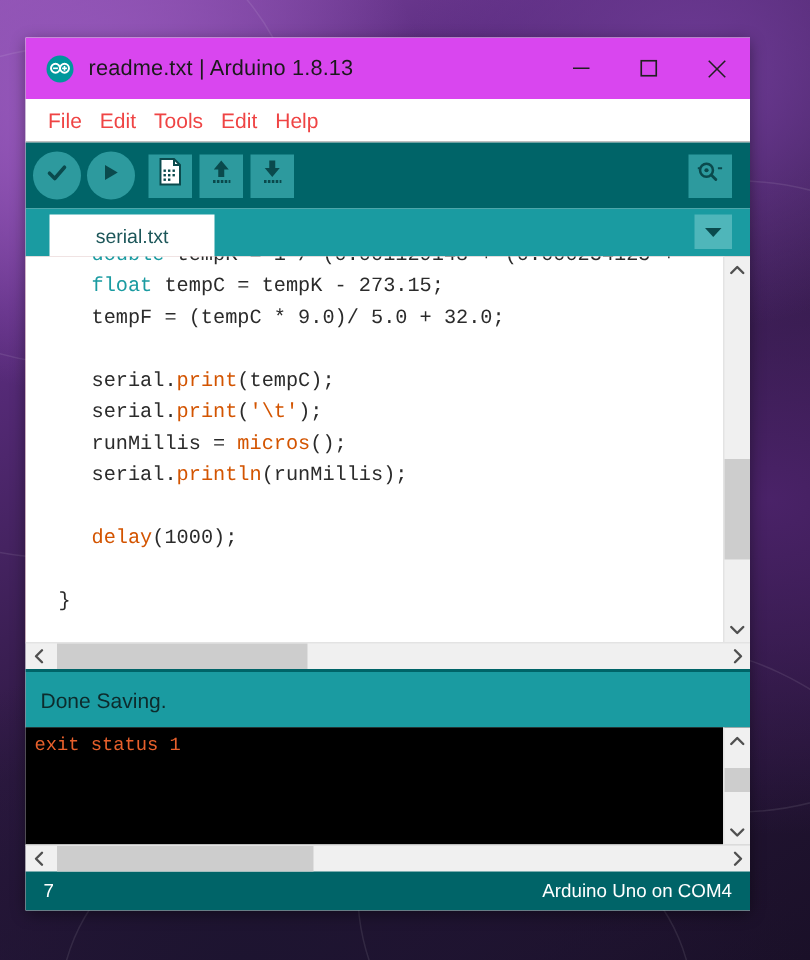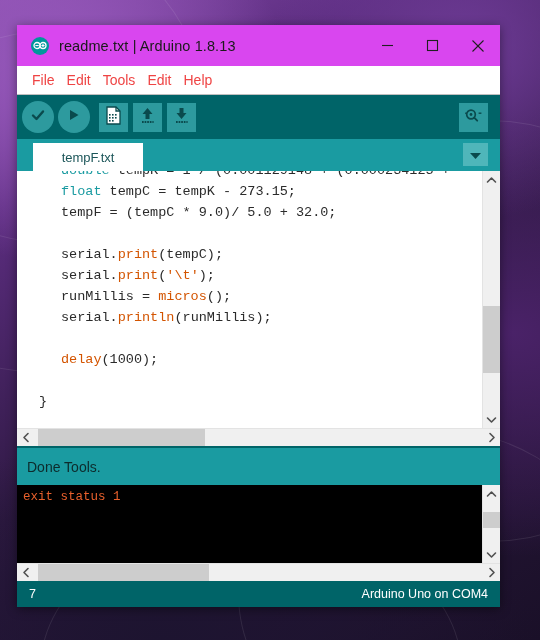--- a/index.html
+++ b/index.html
@@ -398,21 +398,21 @@
           <circle cx="7" cy="7.5" r="1.4" fill="#0a4a4d"></circle>
           <line x1="10.2" y1="10.7" x2="13.2" y2="13.7" stroke="#0a4a4d" stroke-width="1.9" stroke-linecap="round"></line>
           <line x1="14.6" y1="6.2" x2="17.4" y2="6.2" stroke="#0a4a4d" stroke-width="1.4"></line>
           <line x1="1.2" y1="6.2" x2="2.6" y2="6.2" stroke="#0a4a4d" stroke-width="1.4"></line>
         </svg>
       </span>
     </div>
   </div>
 
   <div id="tabstrip">
-    <div id="tab-readme">tempF.txt</div>
+    <div id="tab-readme">serial.txt</div>
     <div id="tab-dropdown">
       <span>
         <svg width="13" height="9" viewBox="0 0 13 9">
             <polygon points="1,2 12,2 6.5,8" fill="#0a4a4d"></polygon>
           </svg>
       </span>
     </div>
   </div>
 
   <div id="editor-wrap">
@@ -445,21 +445,21 @@
     <div class="track">
       <div class="thumb" style="left:1%;width:37%;"></div>
     </div>
     <div class="arrow">
       <svg width="8" height="11" viewBox="0 0 8 11">
           <polyline points="2,1.5 6,5.5 2,9.5" fill="none" stroke="#505050" stroke-width="1.6" stroke-linecap="round" stroke-linejoin="round"></polyline>
         </svg>
     </div>
   </div>
 
-  <div id="status-msg">Done Tools.</div>
+  <div id="status-msg">Done Saving.</div>
 
   <div id="console-wrap">
     <div id="console"><div>exit status 1</div></div>
     <div class="vsb">
       <div class="arrow">
         <svg width="11" height="8" viewBox="0 0 11 8">
             <polyline points="1.5,6 5.5,2 9.5,6" fill="none" stroke="#505050" stroke-width="1.6" stroke-linecap="round" stroke-linejoin="round"></polyline>
           </svg>
       </div>
       <div class="track">

